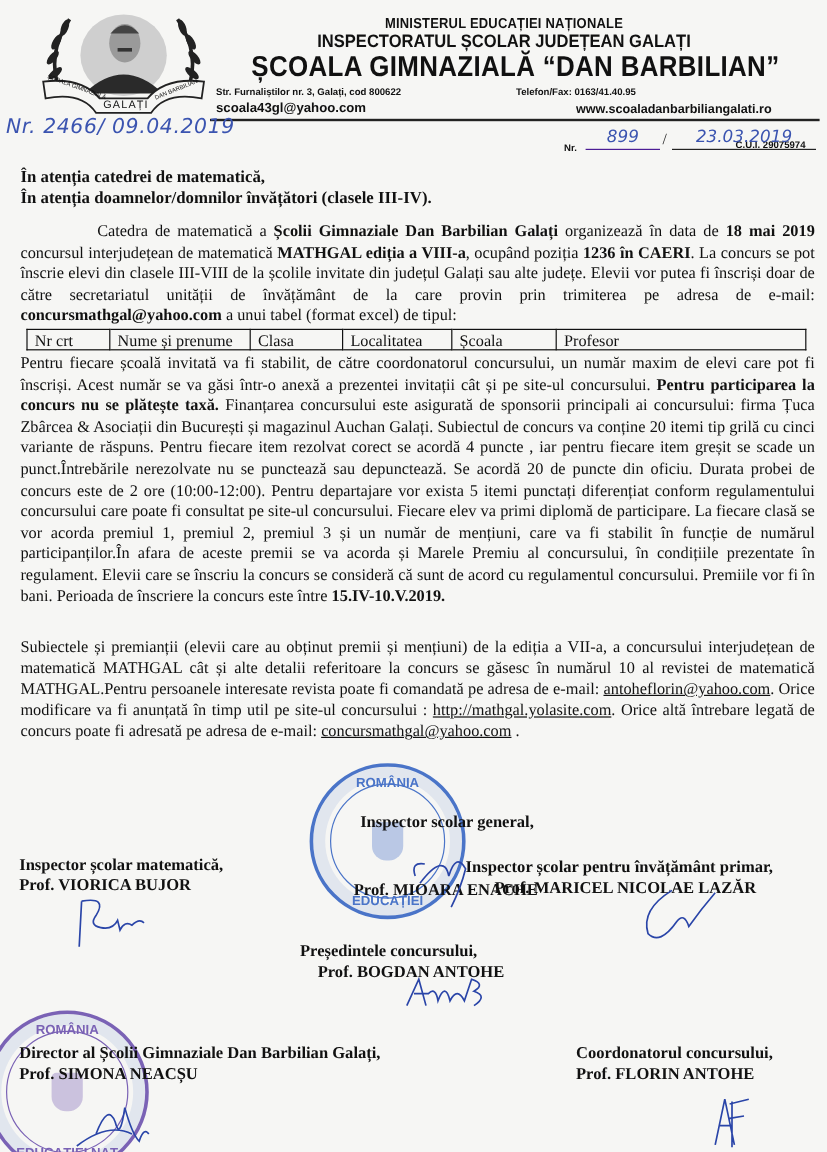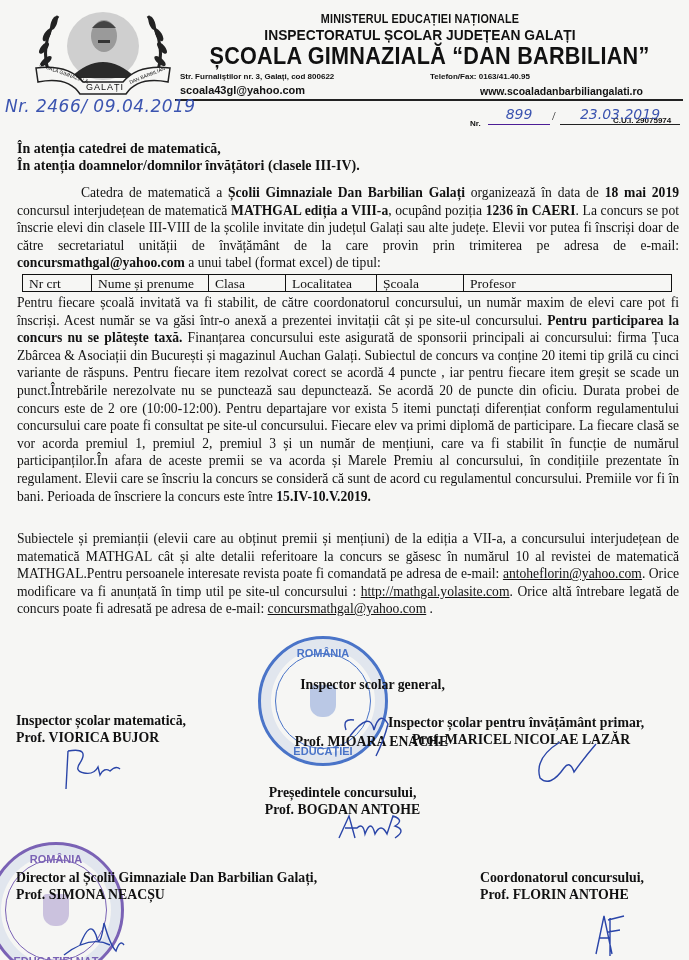--- a/index.html
+++ b/index.html
@@ -144,21 +144,21 @@
 
 <div class="abs sig-title" style="left:300px; top:677px; text-align:center; width:145px;">Inspector scolar general,</div>
 <div class="abs sig-title" style="left:294px; top:694px; width:155px; text-align:center;margin-top:40px;">Prof. MIOARA ENACHE</div>
 
 <div class="abs sig-title" style="left:16px; top:713px;">Inspector școlar matematică,</div>
 <div class="abs sig-title" style="left:16px; top:730px;">Prof. VIORICA BUJOR</div>
 
 <div class="abs sig-title" style="left:388px; top:715px;">Inspector școlar pentru învățământ primar,</div>
 <div class="abs sig-title" style="left:412px; top:732px;">Prof. MARICEL NICOLAE LAZĂR</div>
 
-<div class="abs sig-title" style="left:250px; top:785px; width:185px; text-align:center;">Președintele concursului,</div>
+<div class="abs sig-title" style="left:250px; top:785px; width:185px; text-align:left;">Președintele concursului,</div>
 <div class="abs sig-title" style="left:250px; top:802px; width:185px; text-align:center;">Prof. BOGDAN ANTOHE</div>
 
 <div class="abs sig-title" style="left:16px; top:870px;">Director al Școlii Gimnaziale Dan Barbilian Galați,</div>
 <div class="abs sig-title" style="left:16px; top:887px;">Prof. SIMONA NEACȘU</div>
 
 <div class="abs sig-title" style="left:480px; top:870px;">Coordonatorul concursului,</div>
 <div class="abs sig-title" style="left:480px; top:887px;">Prof. FLORIN ANTOHE</div>
 
 <svg class="abs" style="left:60px; top:745px;" width="70" height="50">
   <path class="signature" d="M8 6 L6 44 M8 6 Q30 2 20 18 Q14 26 24 28 Q34 30 38 22 L40 30 Q44 22 50 26 Q56 20 60 24"></path>

